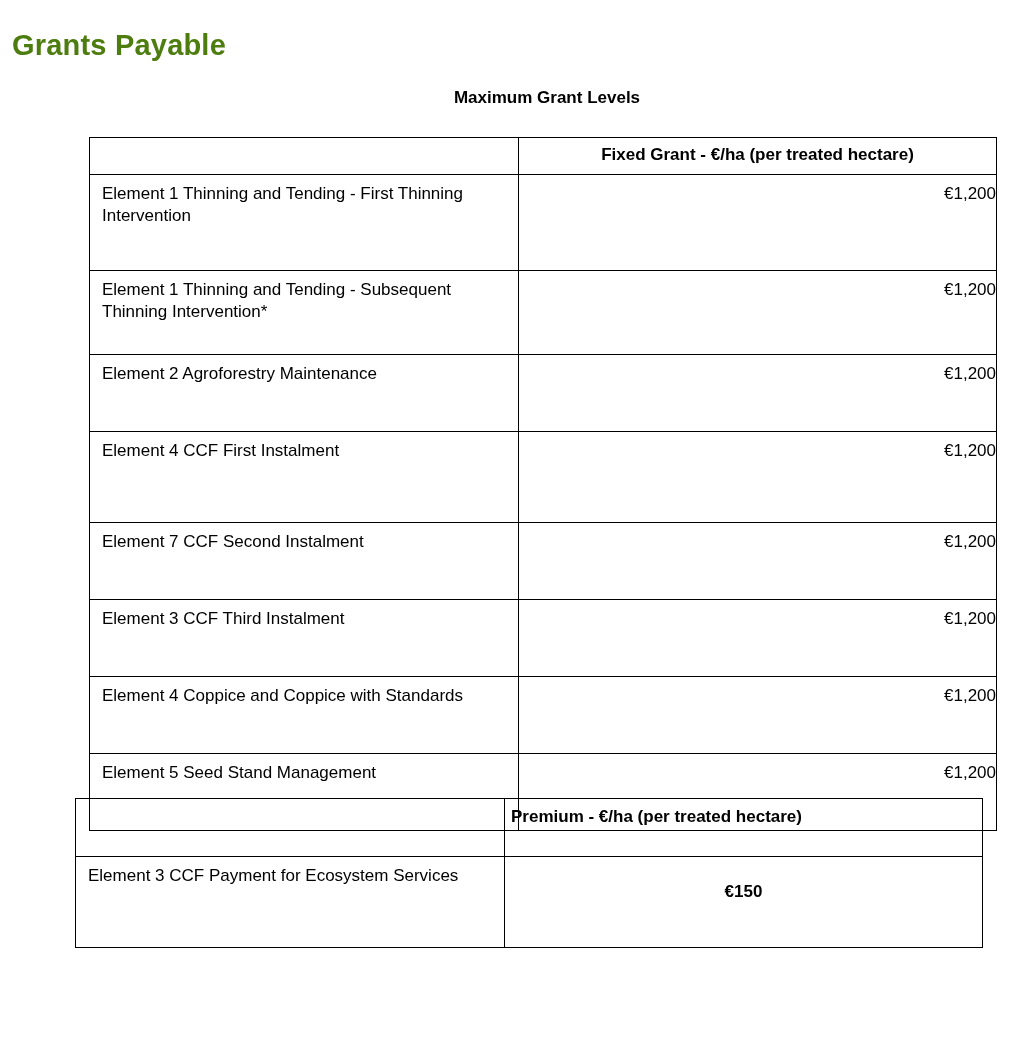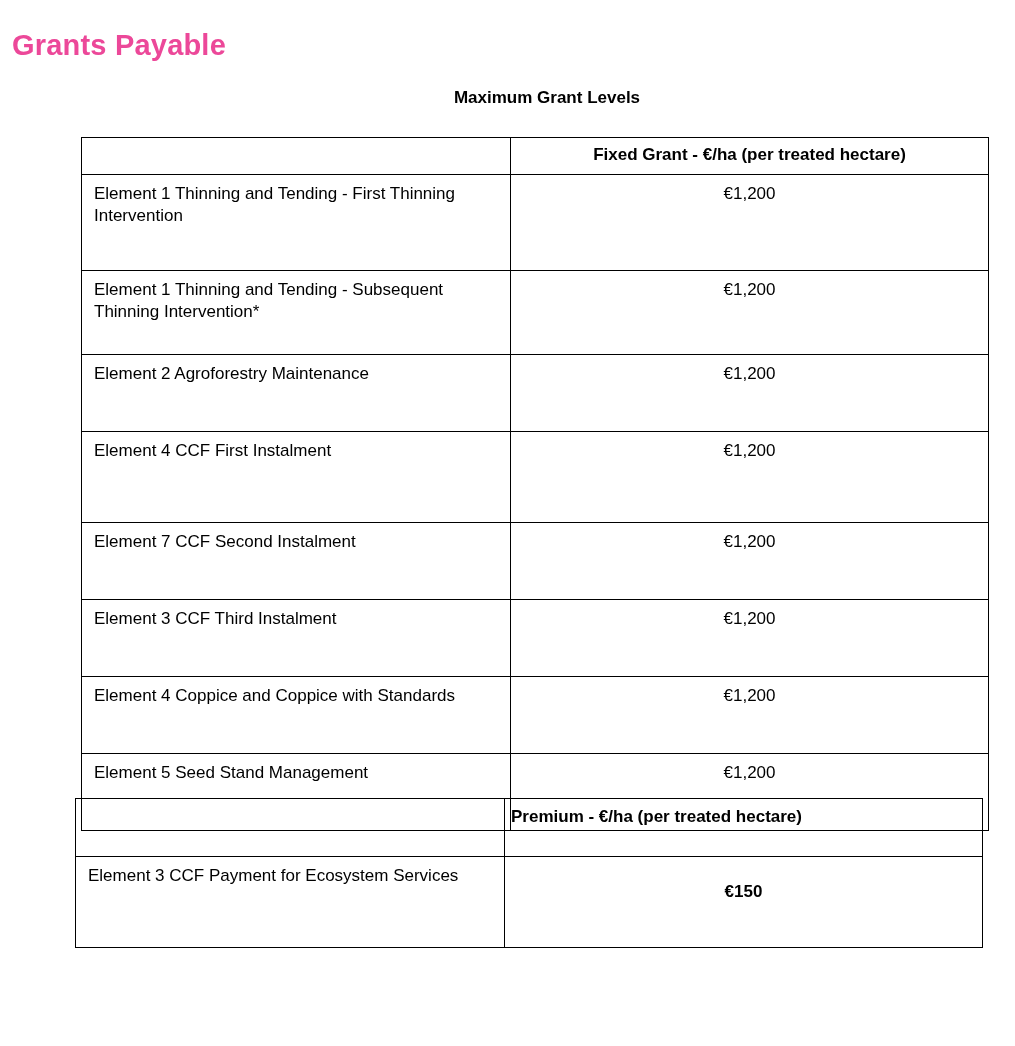--- a/index.html
+++ b/index.html
@@ -56,21 +56,21 @@
     font-weight: bold;
     text-align: center;
     padding-top: 7px !important;
     height: 29px;
   }
   .cell-label {
     padding: 8px 6px 6px 12px !important;
     line-height: 1.28;
   }
   .cell-value {
-    text-align: center;
+    text-align: right;
     padding-top: 8px !important;
     line-height: 1.28;
   }
   
   #fixed-table tr.r1 td { height: 81px; }
   #fixed-table tr.r2 td { height: 69px; }
   #fixed-table tr.r3 td { height: 62px; }
   #fixed-table tr.r4 td { height: 76px; }
   #fixed-table tr.r5 td { height: 62px; }
   #fixed-table tr.r6 td { height: 62px; }
@@ -90,25 +90,25 @@
   #premium-table .cell-value-mid {
     text-align: center;
     padding-top: 25px !important;
     font-weight: bold;
   }
   .nowrap-pad { padding-left: 4px; }
 </style>
 </head>
 <body>
 
-<h1 class="page-title" style="color: #ec4899;">Grants Payable</h1>
+<h1 class="page-title" style="color: #4d7c0f;">Grants Payable</h1>
 
 <div class="table-caption">Maximum Grant Levels</div>
 
-<table class="grant-table" id="fixed-table" style="left:81px; top:137px;">
+<table class="grant-table" id="fixed-table" style="left:89px; top:137px;">
   <colgroup>
     <col class="col-label">
     <col class="col-value">
   </colgroup>
   <tbody>
     <tr>
       <td class="hdr-blank"></td>
       <td class="hdr-value">Fixed Grant - €/ha (per treated hectare)</td>
     </tr>
     <tr class="r1">

